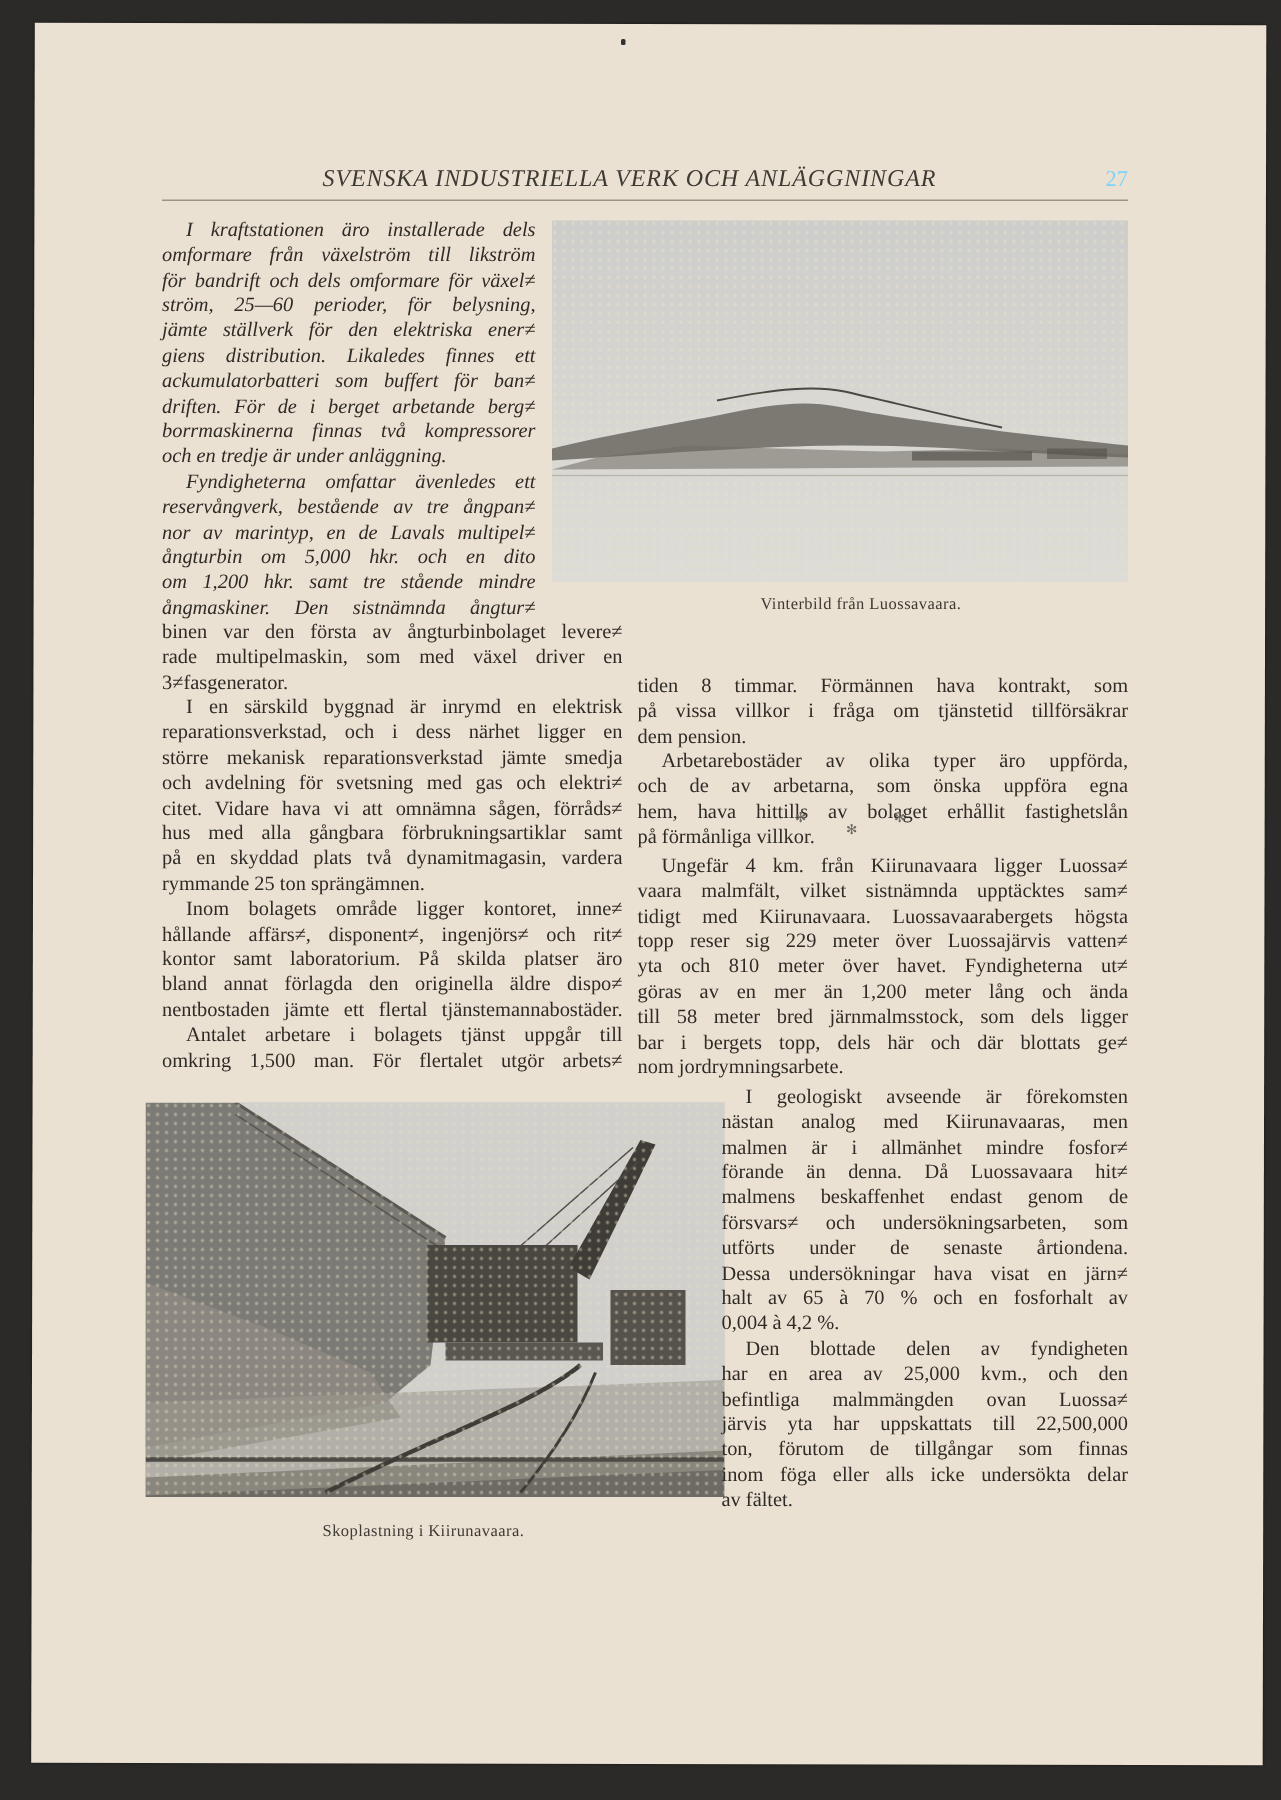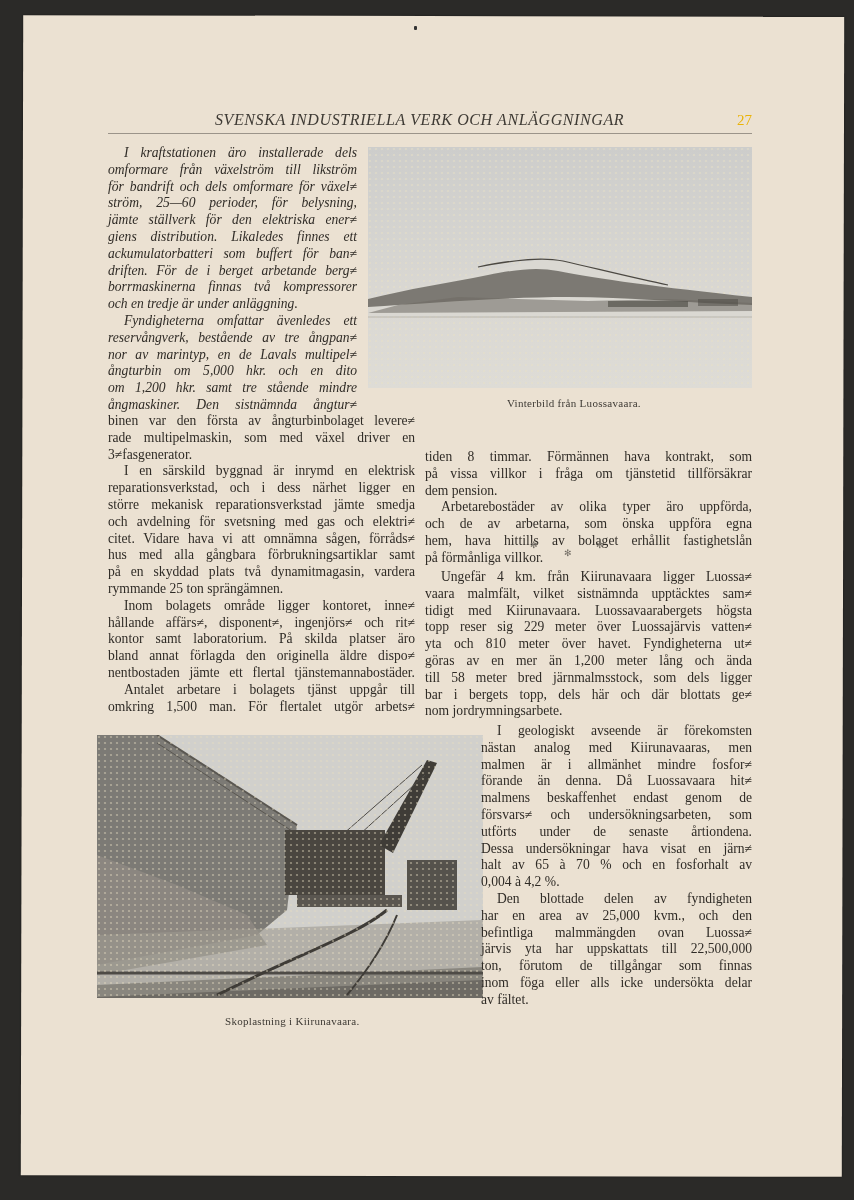--- a/index.html
+++ b/index.html
@@ -11,21 +11,21 @@
     position:absolute; left:22px; top:16px; width:821px; height:1160px;
     background:#ebe1d2;
     transform:rotate(0.12deg);
     box-shadow:0 0 2px rgba(0,0,0,.5);
   }
   .pin { position:absolute; left:414px; top:26px; width:3px; height:4px; background:#333; border-radius:1px; }
   .header-title {
     position:absolute; left:215px; top:111px; width:440px;
     font-style:italic; font-size:16px; letter-spacing:0.6px; color:#3e3a34; white-space:nowrap;
   }
-  .page-number { position:absolute; left:737px; top:112px; font-size:15px; color:#eab308; }
+  .page-number { position:absolute; left:737px; top:112px; font-size:15px; color:#7dd3fc; }
   .header-rule { position:absolute; left:108px; top:133px; width:644px; height:1px; background:#9b948a; }
 
   .txt { font-size:13.6px; line-height:16.8px; color:#2f2b26; text-align:justify; }
   .line { display:block; text-align:justify; text-align-last:justify; white-space:nowrap; }
   .line.last { text-align-last:left; }
   .line.ind { padding-left:16px; }
 
   .col-left-a { position:absolute; left:108px; top:145px; width:249px;font-style:italic; }
   .col-left-b { position:absolute; left:108px; top:396px; width:307px; }
   .col-right-a { position:absolute; left:425px; top:413px; width:327px;margin-top:36px; }
@@ -36,21 +36,21 @@
   .photo-top {
     left:368px; top:147px; width:384px; height:241px;
     background:linear-gradient(180deg,#cdcdcb 0%,#d6d5d1 45%,#d9d7d2 58%,#dedcd6 100%);
   }
   .photo-bottom {
     left:97px; top:735px; width:386px; height:263px;
     background:linear-gradient(180deg,#c9c9c5 0%,#cfcdc7 40%,#a9a59d 100%);
   }
   .caption { position:absolute; font-size:11px; color:#3e3a34; letter-spacing:0.3px; white-space:nowrap; }
   .caption-top { left:507px; top:397px; }
-  .caption-bottom { left:225px; top:1015px;text-align:center; }
+  .caption-bottom { left:215px; top:1015px;text-align:center; }
   .stars { position:absolute; left:530px; top:540px; font-size:9px; color:#6f6a62; }
   .stars span { position:absolute; }
 </style>
 </head>
 <body>
 
 <div class="page"></div>
 <div class="pin"></div>
 
 <div class="header-title">SVENSKA INDUSTRIELLA VERK OCH ANLÄGGNINGAR</div>

